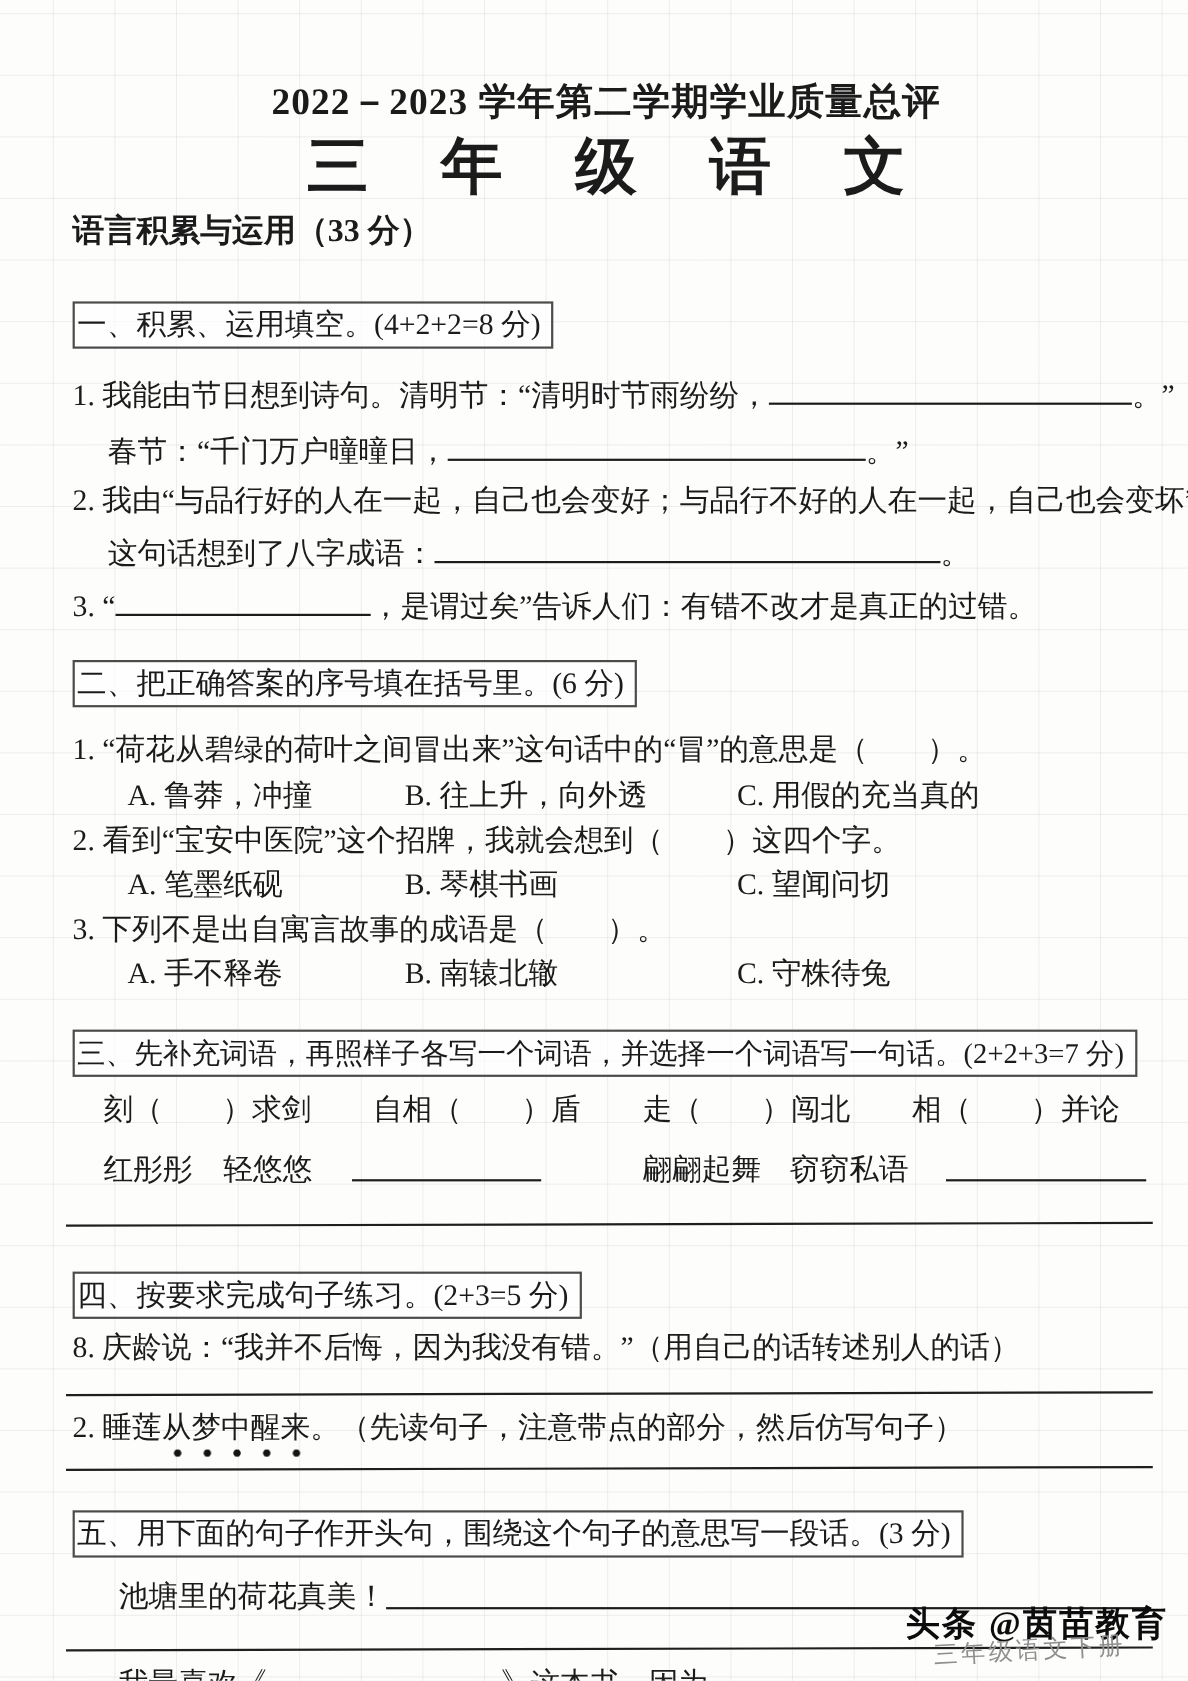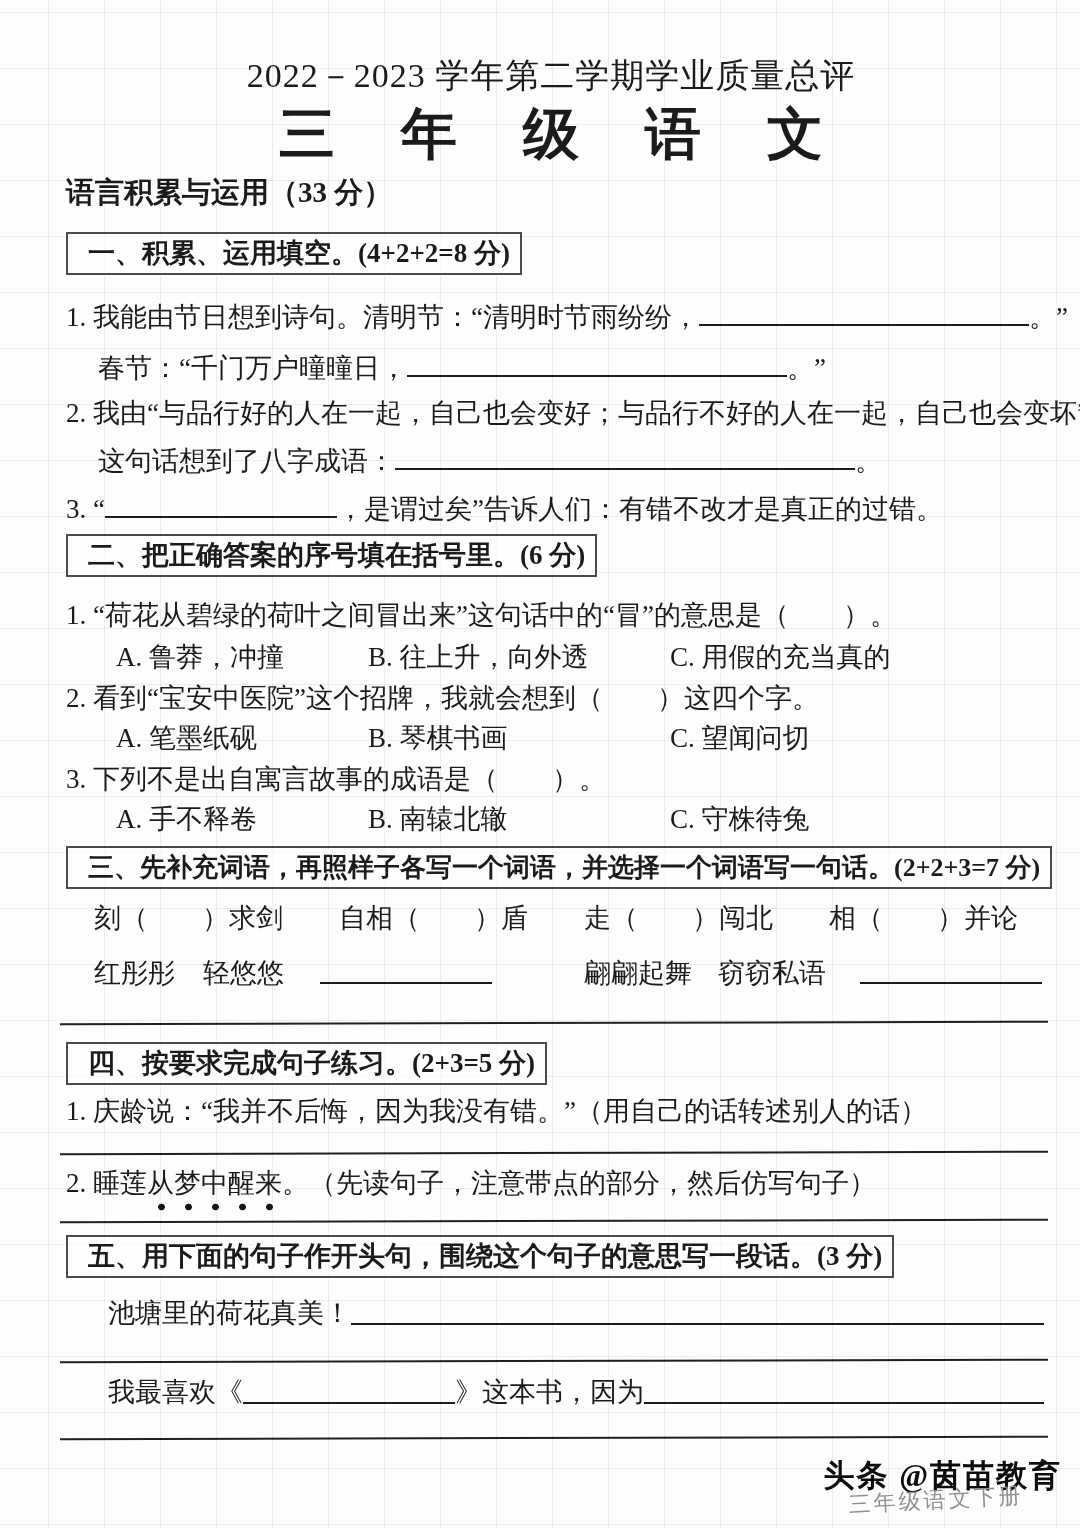--- a/index.html
+++ b/index.html
@@ -15,32 +15,33 @@
     background-color:#fdfdfc;
     background-image:
       linear-gradient(to right, rgba(125,140,128,0.13) 1px, transparent 1px),
       linear-gradient(to bottom, rgba(125,140,128,0.13) 1px, transparent 1px);
     background-size:56px 56px;
     background-position:-8px 12px;
     overflow:hidden;
   }
   .content{padding:0 44px 0 66px;}
 
-  .t1{margin-top:56px;text-align:center;font-size:34px;line-height:40px;font-weight:400;letter-spacing:1px;}
+  .t1{margin-top:74px;text-align:center;font-size:34px;line-height:40px;font-weight:700;letter-spacing:1px;}
   .t2{margin-top:6px;text-align:center;font-size:56px;line-height:64px;font-weight:700;letter-spacing:26px;padding-left:26px;}
   .t3{margin-top:8px;font-size:29px;line-height:36px;font-weight:700;}
 
   .hrow{margin-top:0;}
   .hbox{
     display:inline-block;
     border:2px solid #4b4b4b;
-    padding:4px 10px 4px 20px;
-    font-weight:700;font-size:27px;line-height:31px;
+    padding:4px 10px 4px 2px;
+    font-weight:400;font-size:27px;line-height:31px;
     background:rgba(255,255,255,0.6);
     white-space:nowrap;
+    margin-top:24px;
   }
   .hbox.small{font-size:26px;}
 
   .q{font-size:27px;line-height:34px;white-space:nowrap;}
   .indent{padding-left:32px;}
   .opts{padding-left:50px;font-size:27px;line-height:34px;display:flex;white-space:nowrap;align-items:center;}
   .opts .o1{width:252px;}
   .opts .o2{width:302px;}
 
   .blank{
@@ -139,21 +140,21 @@
       <span>翩翩起舞</span>
       <span style="width:26px"></span>
       <span>窃窃私语</span>
       <span class="blank" style="flex:1;margin:0 -6px 6px 34px"></span>
     </div>
     <div class="rule" style="margin-top:32px"></div>
 
     <div class="hrow" style="margin-top:18px">
       <span class="hbox">四、按要求完成句子练习。(2+3=5 分)</span>
     </div>
-    <div class="q" style="margin-top:9px">1. 庆龄说：“我并不后悔，因为我没有错。”（用自己的话转述别人的话）</div>
+    <div class="q" style="margin-top:9px">8. 庆龄说：“我并不后悔，因为我没有错。”（用自己的话转述别人的话）</div>
     <div class="rule" style="margin-top:24px"></div>
     <div class="q" style="margin-top:12px">
       <span>2. 睡莲</span><span class="em-dots">从梦中醒来</span><span>。（先读句子，注意带点的部分，然后仿写句子）</span>
     </div>
     <div class="rule" style="margin-top:8px"></div>
 
     <div class="hrow" style="margin-top:13px">
       <span class="hbox">五、用下面的句子作开头句，围绕这个句子的意思写一段话。(3 分)</span>
     </div>
     <div class="fillrow" style="margin-top:18px;padding-left:42px">

